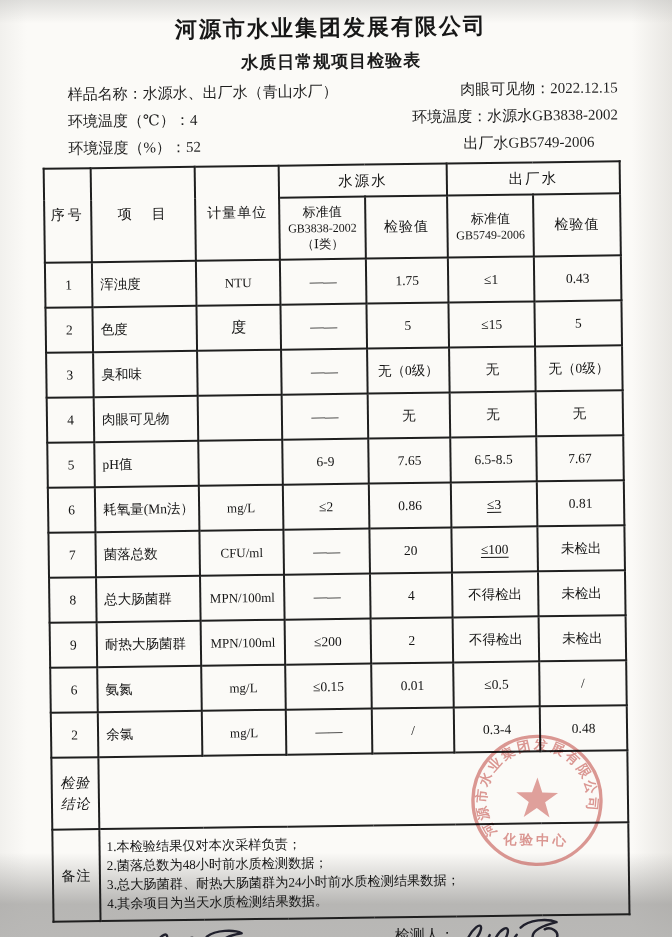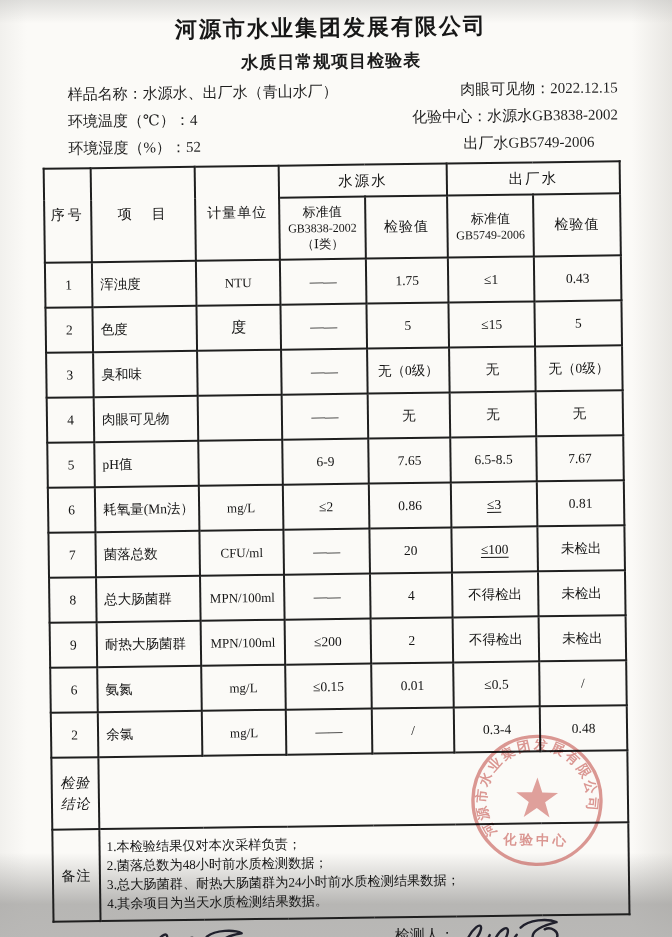--- a/index.html
+++ b/index.html
@@ -73,21 +73,21 @@
     <div class="title">河源市水业集团发展有限公司</div>
     <div class="subtitle">水质日常规项目检验表</div>
 
     <div class="meta">
       <div class="meta-line">
         <span class="grp"><span>样品名称：</span><span>水源水、出厂水（青山水厂）</span></span>
         <span class="grp"><span>肉眼可见物：</span><span>2022.12.15</span></span>
       </div>
       <div class="meta-line">
         <span class="grp"><span>环境温度（℃）：</span><span>4</span></span>
-        <span class="grp"><span>化验中心：</span><span>水源水GB3838-2002</span></span>
+        <span class="grp"><span>环境温度：</span><span>水源水GB3838-2002</span></span>
       </div>
       <div class="meta-line">
         <span class="grp"><span>环境湿度（%）：</span><span>52</span></span>
         <span class="grp m3-right">出厂水GB5749-2006</span>
       </div>
     </div>
 
     <table>
       <colgroup>
         <col style="width:47px">

